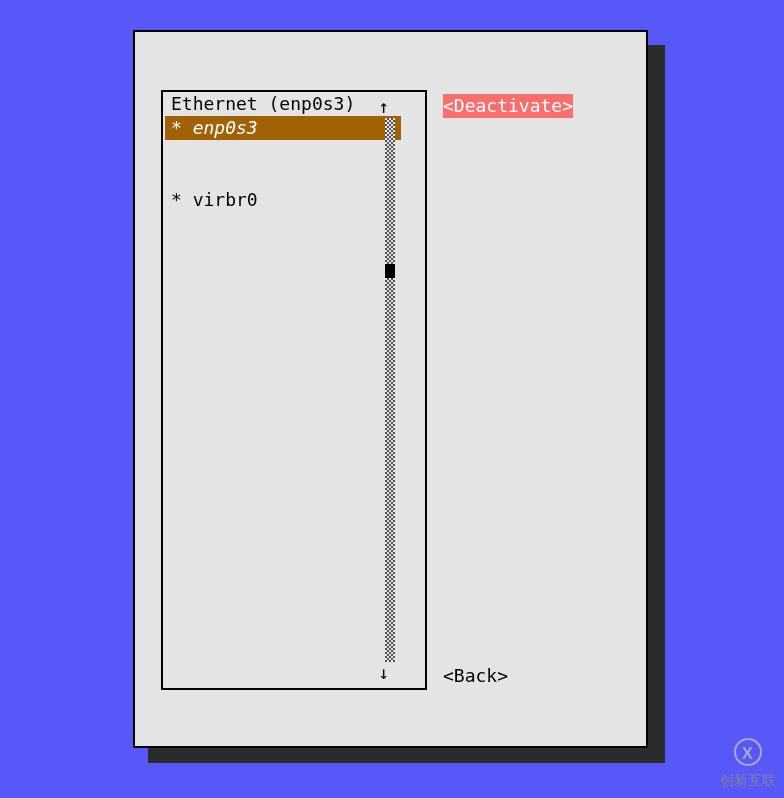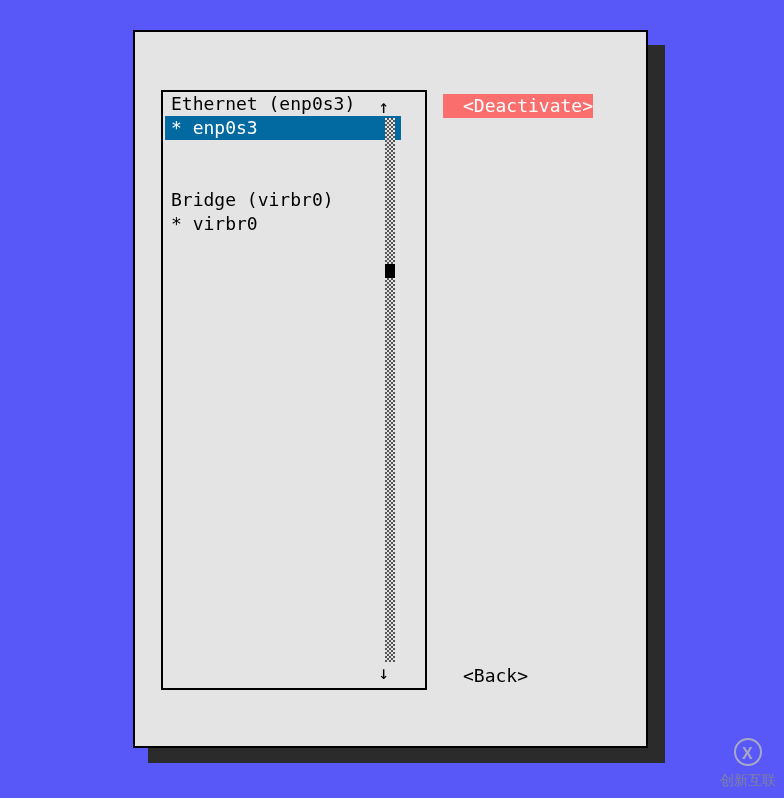--- a/index.html
+++ b/index.html
@@ -36,22 +36,23 @@
     position: absolute;
     left: 2px; top: 0;
     width: 236px;
   }
   .row {
     padding: 0 6px;
     white-space: pre;
     color: #000;
   }
   .row.selected {
-    background: #0369a1;
+    background: #a16207;
     color: #fff;
+    font-style: italic;
   }
   .arrows {
     position: absolute;
     right: 36px; top: 3px;
     text-align: center;
     color:#000;
   }
   .arrows span { display:block; height:24px; }
   .scrollbar {
     position: absolute;
@@ -66,21 +67,20 @@
     background-position: 0 0, 2px 2px;
   }
   .thumb {
     position: absolute;
     left: 0; width: 10px;
     background: #000;
   }
   .btn {
     color: #000;
     white-space: pre;
-    padding-left: 20px;
   }
   .btn.active {
     background: #fa6e6e;
     color: #fff;
   }
   .deact {
     position: absolute;
     left: 308px; top: 62px;
   }
   .back {
@@ -118,21 +118,20 @@
 <div class="shadow"></div>
 
 <div class="dialog">
 
   <div class="listframe">
     <div class="listbody">
       <div class="row">Ethernet (enp0s3)</div>
       <div class="row selected">* enp0s3</div>
       <div class="row">&nbsp;</div>
       <div class="row">&nbsp;</div>
-      <div class="row">Bridge (virbr0)</div>
       <div class="row">* virbr0</div>
     </div>
 
     <div class="arrows">
       <span>↑</span>
     </div>
     <div style="position:absolute; right:36px; bottom:3px; color:#000;">↓</div>
 
     <div class="scrollbar">
       <div class="thumb" style="top:146px;height:14px;"></div>

